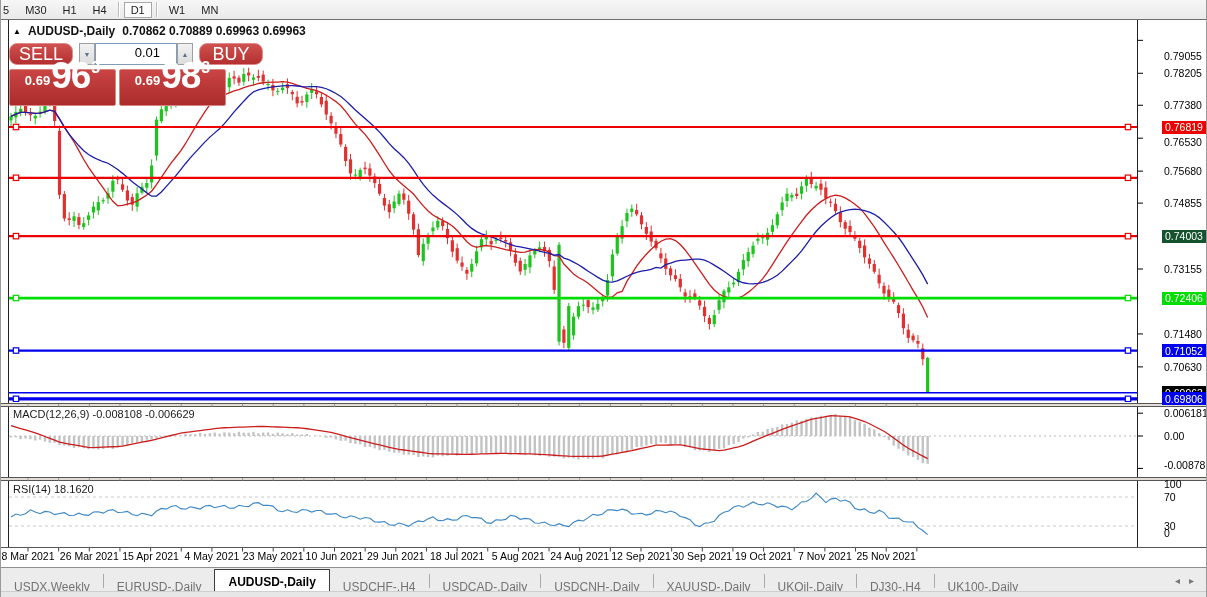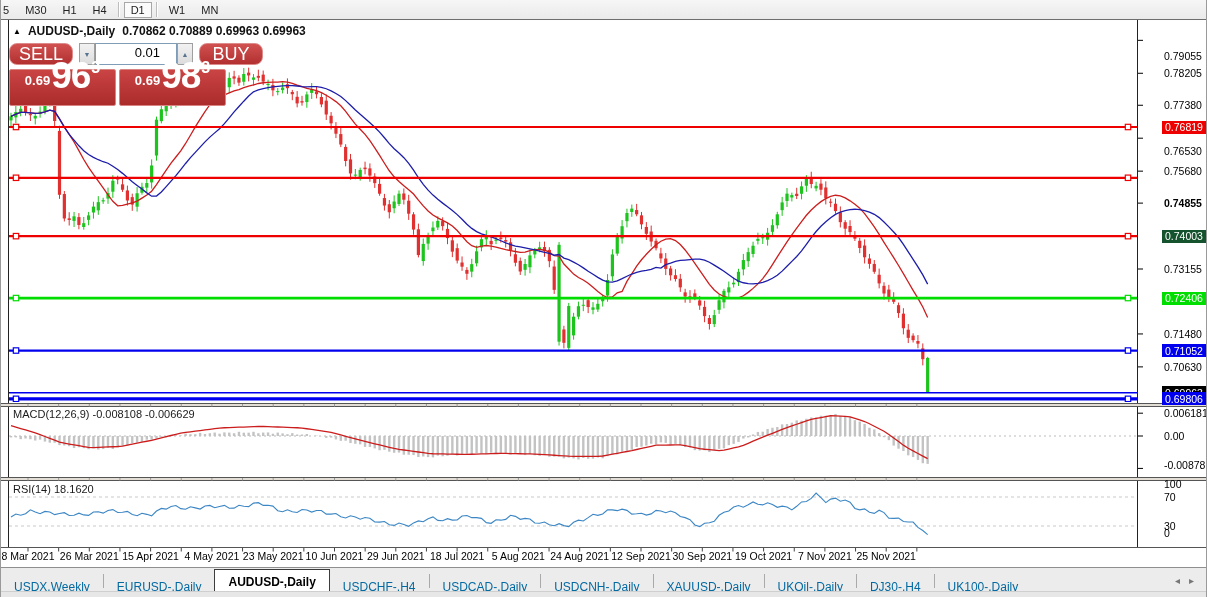--- a/index.html
+++ b/index.html
@@ -40,21 +40,21 @@
   .qbox .sup{font-size:16px;font-weight:bold;margin:0 0 14px 1px;}
   .tick-lbl{position:absolute;left:1163px;font-size:10.5px;color:#000;white-space:nowrap;}
   .line-lbl{position:absolute;left:1161px;width:66px;height:13px;font-size:10.5px;color:#fff;
             display:flex;align-items:center;padding-left:3px;box-sizing:border-box;white-space:nowrap;}
   .date-lbl{position:absolute;top:550px;font-size:10.5px;color:#000;white-space:nowrap;transform:translateX(-50%);}
   .ind-lbl{position:absolute;font-size:11px;color:#1a1a1a;white-space:nowrap;z-index:5;}
   
   .tabs{position:absolute;left:0;top:567px;width:1207px;height:30px;background:#ececec;
         border-top:1px solid #8f8f8f;display:flex;align-items:flex-start;}
   .tab{height:22px;margin-top:8px;display:flex;align-items:center;padding:0 13px;
-       font-size:12px;color:#0369a1;white-space:nowrap;cursor:default;}
+       font-size:12px;color:#737373;white-space:nowrap;cursor:default;}
   .tab.active{background:#fff;border:1px solid #3c3c3c;border-bottom:none;height:24px;margin-top:1px;
               font-weight:bold;color:#000;}
   .tab-sep{width:1px;height:14px;background:#aaa;margin-top:6px;}
   .tab-arrows{margin-left:auto;display:flex;gap:9px;align-items:center;height:24px;
               padding-right:14px;font-size:10px;color:#777;}
   .strip{position:absolute;left:0;top:591px;width:1207px;height:6px;background:#e7e7e7;
          border-top:1px solid #cfcfcf;}
   svg{position:absolute;left:0;top:0;}
 </style>
 </head>
@@ -837,23 +837,23 @@
     <span>MACD(12,26,9)</span>&nbsp;<span>-0.008108 -0.006629</span>
   </div>
   <div class="ind-lbl" style="left:12px;top:483px;">
     <span>RSI(14)</span>&nbsp;<span>18.1620</span>
   </div>
 
   <div id="labels">
       <div class="tick-lbl" style="top: 50px;">0.79055</div>
       <div class="tick-lbl" style="top: 67.2791px;">0.78205</div>
       <div class="tick-lbl" style="top: 99.2558px;">0.77380</div>
-      <div class="tick-lbl" style="top: 136px; margin-top: 9px;">0.76530</div>
+      <div class="tick-lbl" style="top: 127px; margin-top: 9px;">0.76530</div>
       <div class="tick-lbl" style="top: 165.147px;">0.75680</div>
-      <div class="tick-lbl" style="top: 197.124px; font-weight: bold;">0.74855</div>
+      <div class="tick-lbl" style="top: 197.124px;">0.74855</div>
       <div class="tick-lbl" style="top: 263.016px;">0.73155</div>
       <div class="tick-lbl" style="top: 327.938px;">0.71480</div>
       <div class="tick-lbl" style="top: 360.884px;">0.70630</div>
       <div class="tick-lbl" style="top: 407.192px;">0.006181</div>
       <div class="tick-lbl" style="top: 430px;">0.00</div>
       <div class="tick-lbl" style="top: 459px;">-0.008785</div>
       <div class="tick-lbl" style="top: 478px;">100</div>
       <div class="tick-lbl" style="top: 491px;">70</div>
       <div class="tick-lbl" style="top: 520px;">30</div>
       <div class="tick-lbl" style="top: 527px;">0</div>

